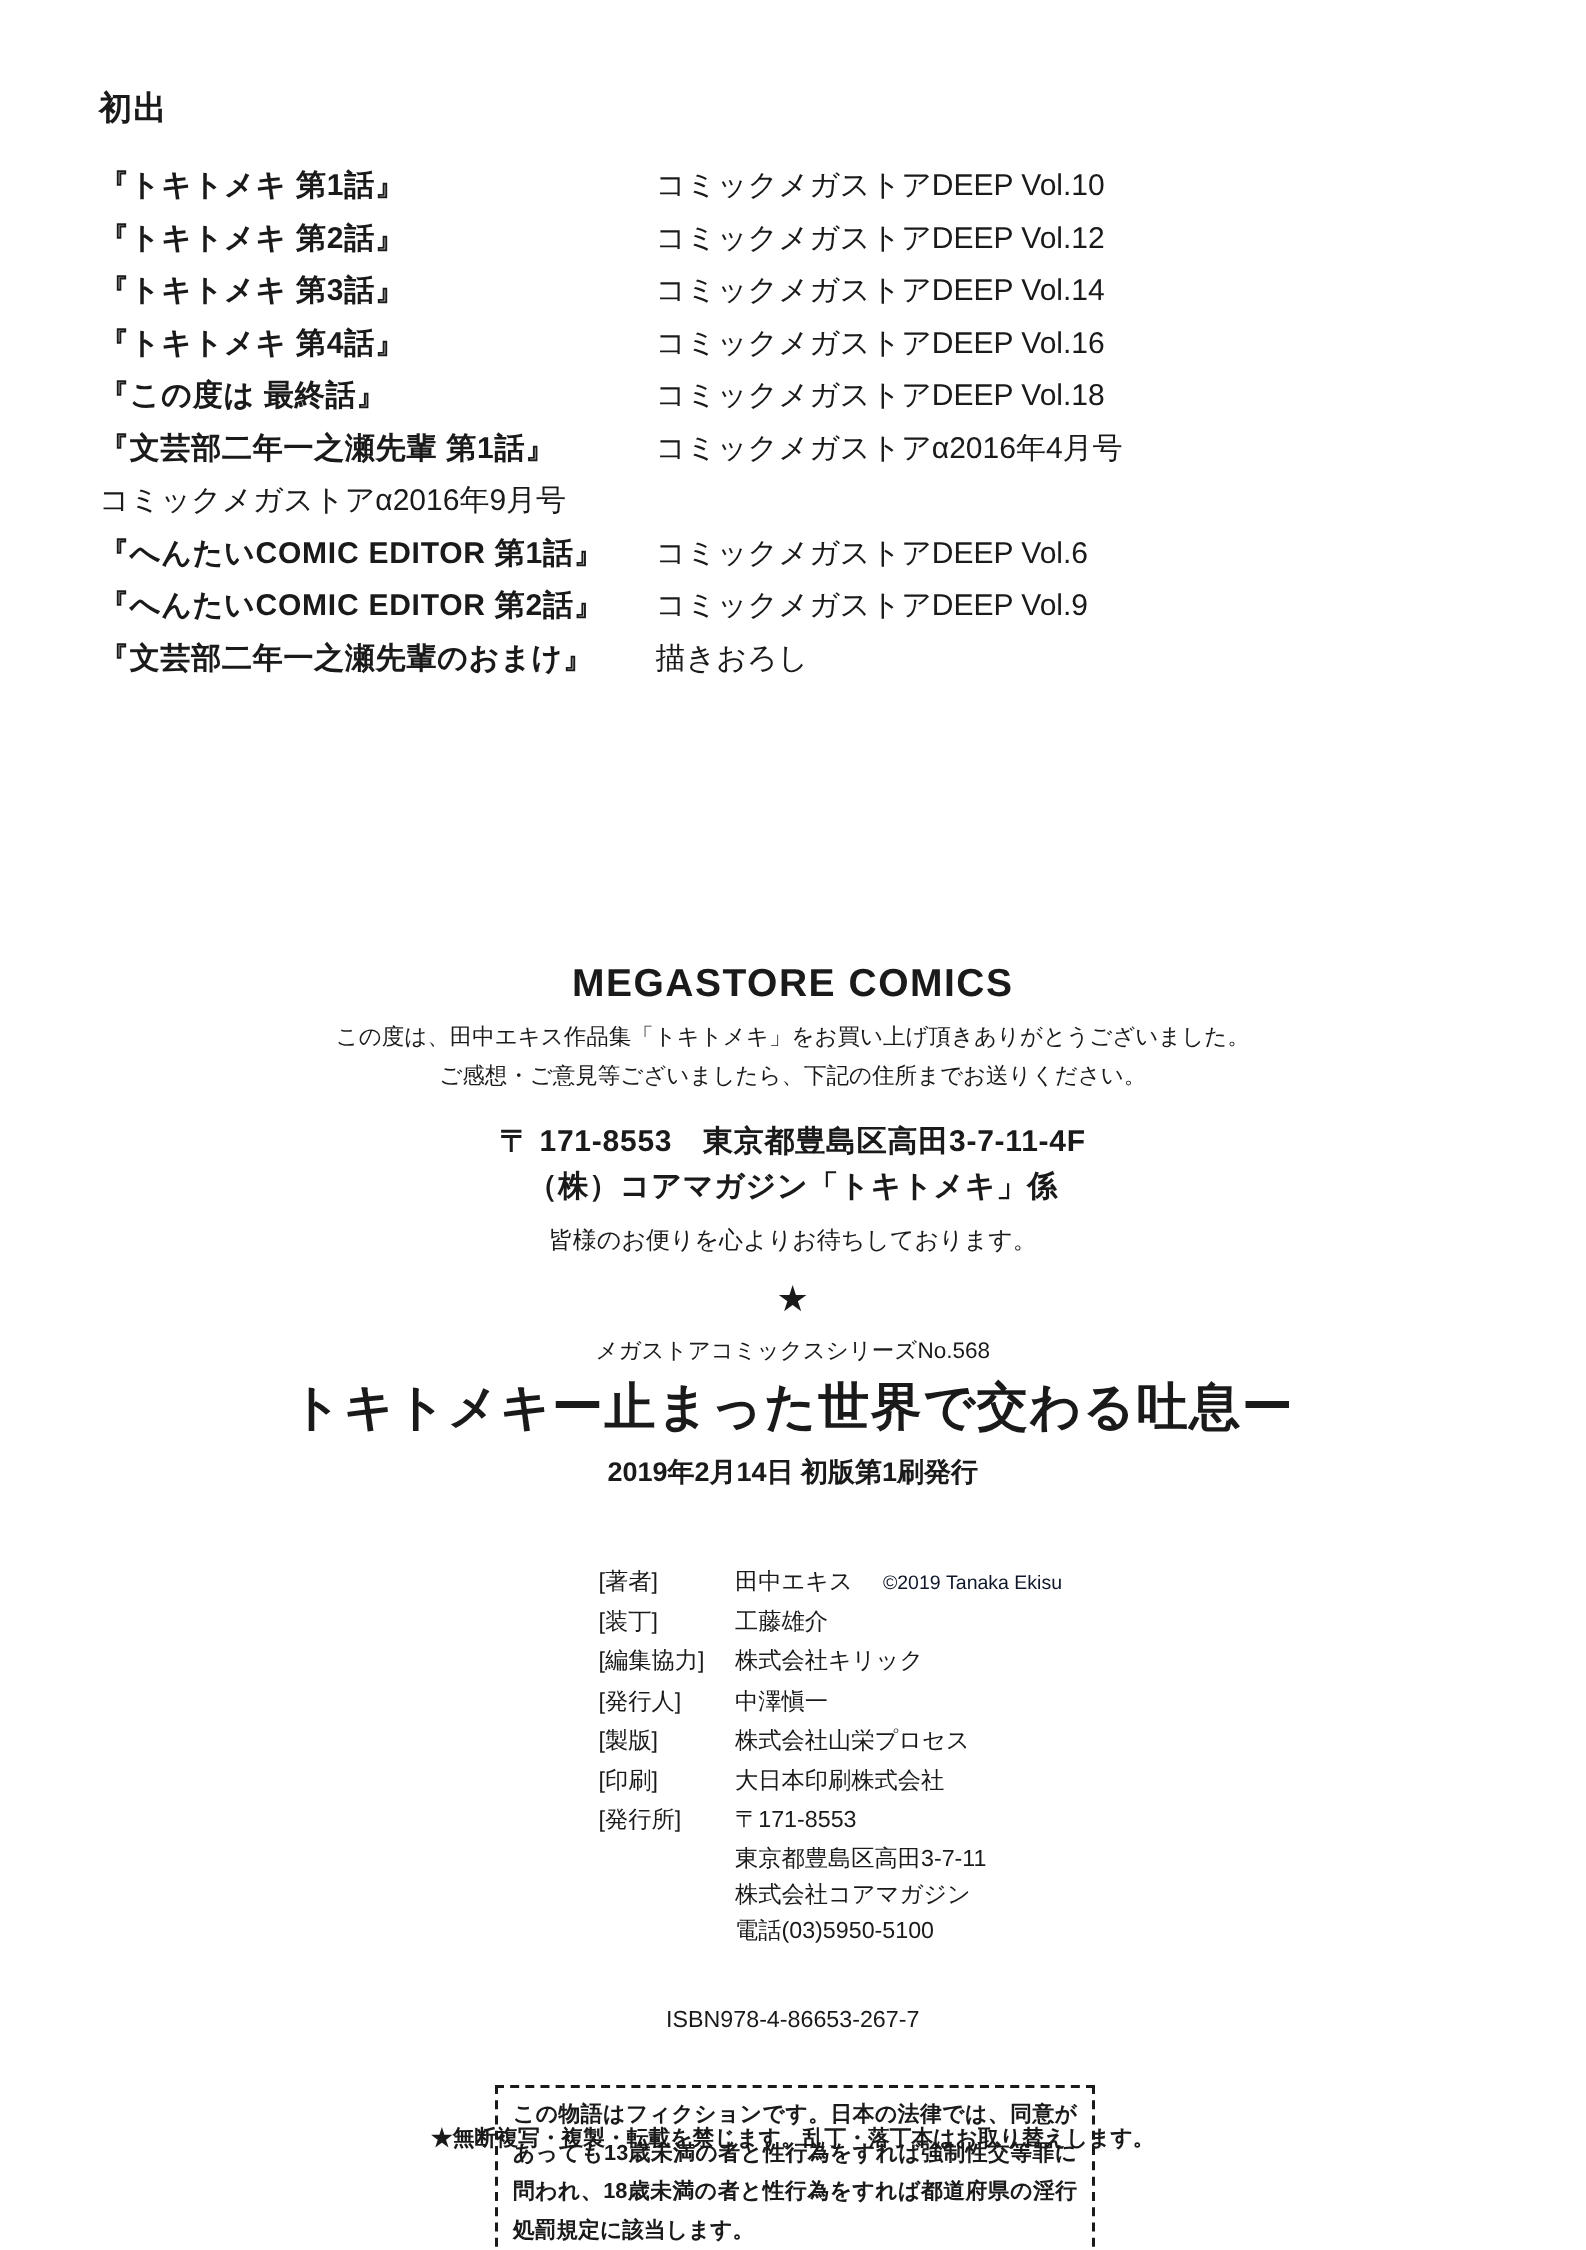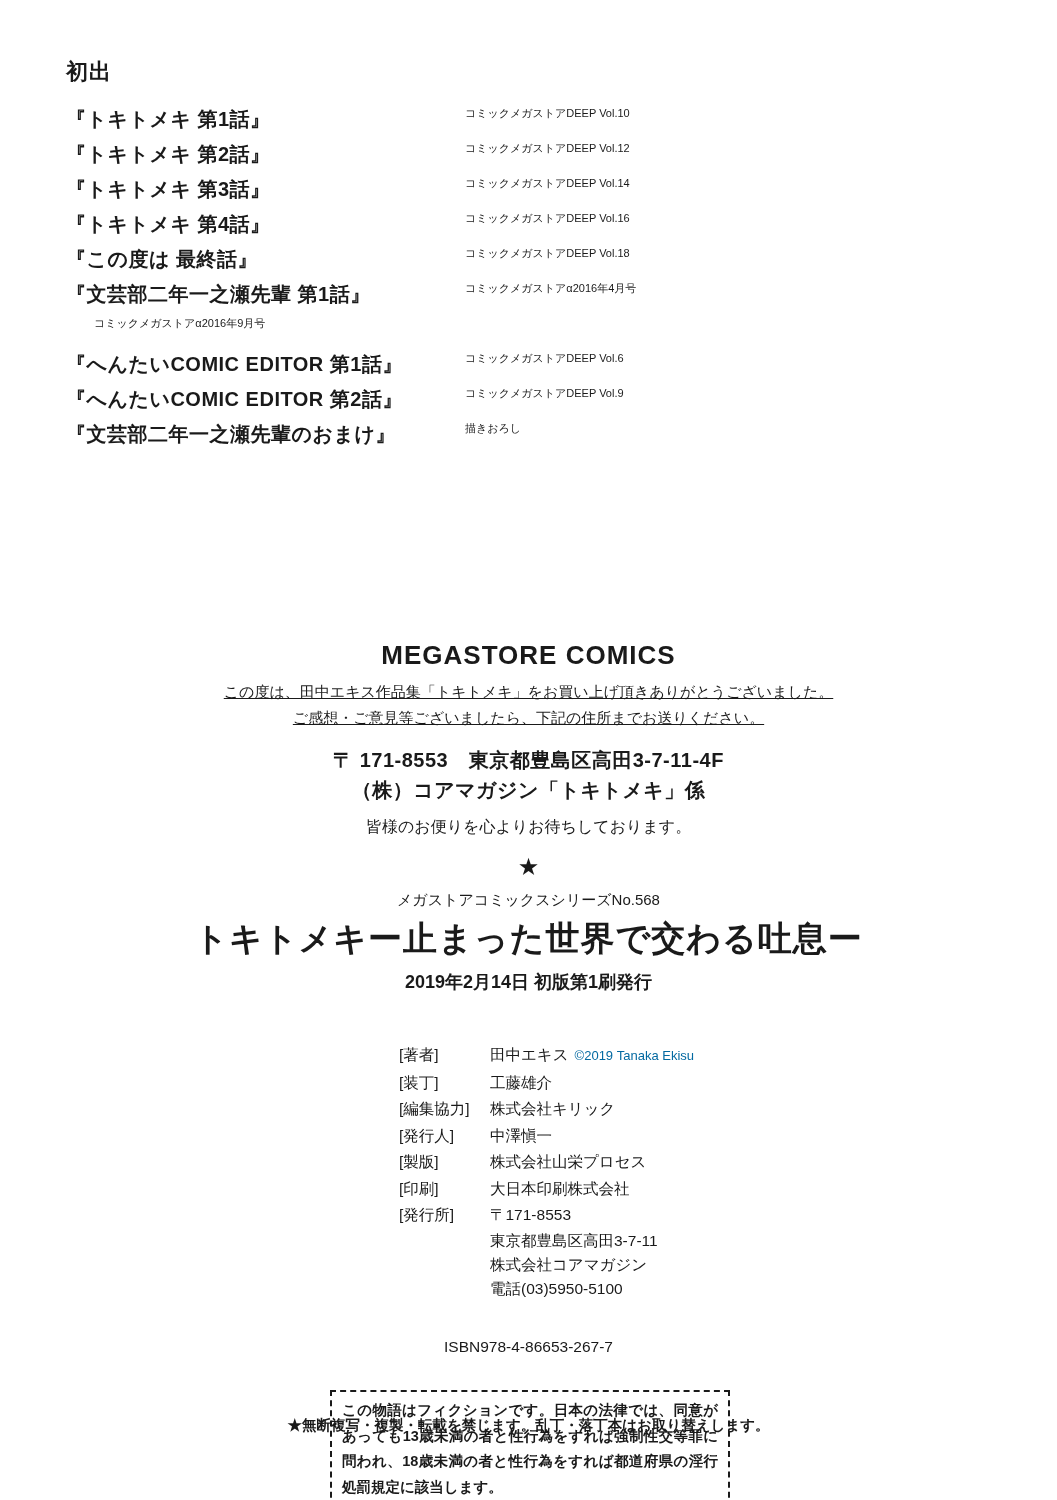--- a/index.html
+++ b/index.html
@@ -25,54 +25,53 @@
   }
   .heading {
     font-size: 22px;
     font-weight: 700;
     margin: 0;
     letter-spacing: 1px;
   }
   .pub-list { margin-top: 19px; }
   .pub-row {
     display: flex;
+    align-items: center;
     height: 35px;
   }
   .pub-title {
     width: 371px;
     font-size: 20px;
     font-weight: 700;
     letter-spacing: 0.5px;
     white-space: nowrap;
   }
   .pub-source {
-    font-size: 11px;
+    font-size: 20px;
     white-space: nowrap;
-    margin-left: 28px;
   }
 
   
   .sec-publisher {
     position: absolute;
     top: 640px;
     left: 0;
     width: 100%;
     text-align: center;
   }
   .brand {
     font-size: 26px;
     font-weight: 800;
     letter-spacing: 1px;
     margin: 0;
   }
   .thanks {
     font-size: 15px;
     line-height: 26px;
     margin: 0;
-    text-decoration: underline;
   }
   .thanks.first { margin-top: 8px; }
   .addr {
     font-size: 20px;
     font-weight: 700;
     margin: 0;
     letter-spacing: 0.5px;
   }
   .addr.first { margin-top: 16px; }
   .addr.second { margin-top: 3px; }
@@ -118,22 +117,22 @@
   }
   .credit-row {
     display: flex;
     align-items: flex-start;
     line-height: 26.5px;
   }
   .credit-label { width: 91px; flex: 0 0 91px; }
   .credit-value { white-space: nowrap; }
   .credit-note {
     font-size: 13px;
-    color: #0369a1;
-    margin-left: 6px;
+    color: #0f172a;
+    margin-left: 20px;
   }
   .publisher-lines .line { line-height: 24px; }
   .publisher-lines .line.v { line-height: 26.5px; }
 
   
   .isbn {
     position: absolute;
     top: 1338px;
     left: 0;
     width: 100%;

